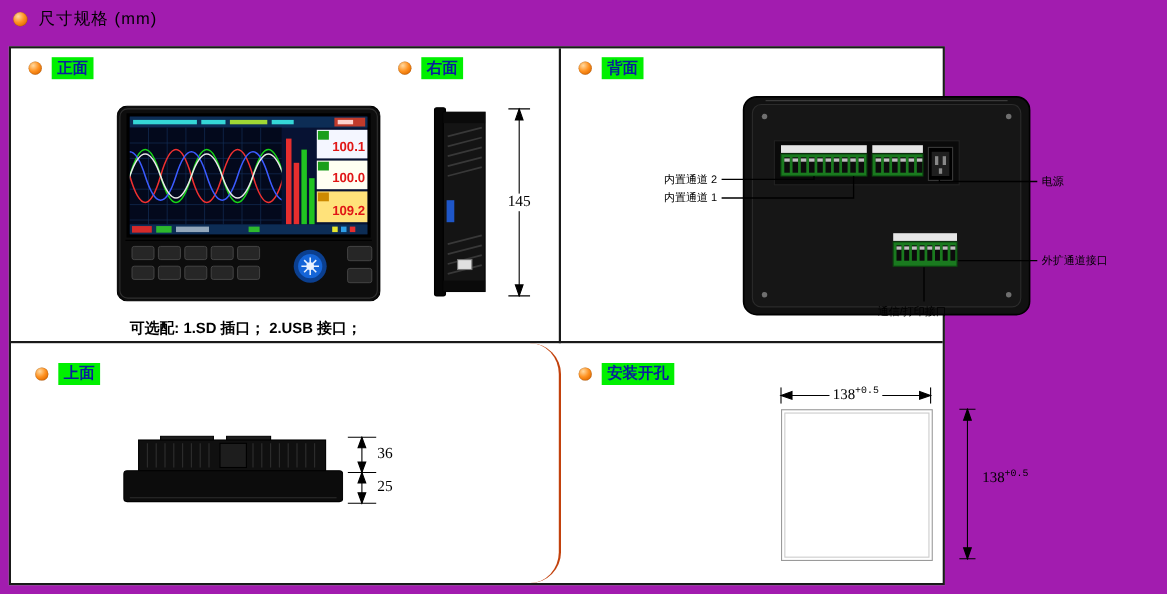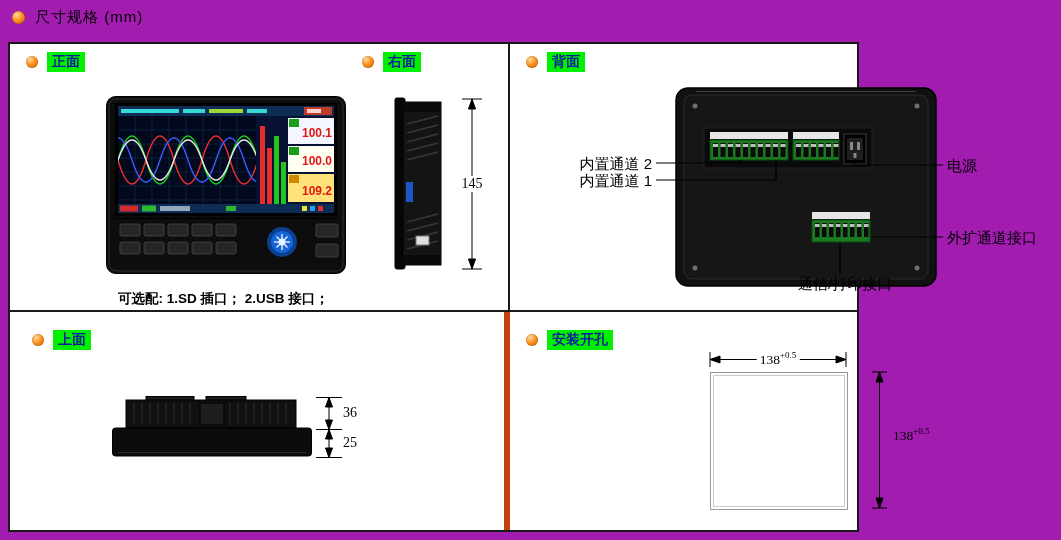--- a/index.html
+++ b/index.html
@@ -9,28 +9,28 @@
   .bullet{width:12px;height:12px;border-radius:50%;flex:0 0 auto;
     background:radial-gradient(circle at 35% 30%, #ffd9a0 0%, #ff9221 45%, #e06a00 80%, #b35400 100%);
     box-shadow:inset 0 0 1px rgba(0,0,0,.45);}
   .bullet.big{width:13px;height:13px;}
   .page-title{font-size:15px;letter-spacing:1px;}
   .spec-table{position:absolute;left:8px;top:42px;width:851px;height:490px;border:2px solid #1a1a1a;
     box-sizing:border-box;display:grid;grid-template-columns:500px 1fr;grid-template-rows:268px 1fr;background:#fff;}
   .cell{position:relative;box-sizing:border-box;}
   .cell.tl{border-right:2px solid #1a1a1a;border-bottom:2px solid #1a1a1a;}
   .cell.tr{border-bottom:2px solid #1a1a1a;}
-  .cell.bl{border-right:6px solid #c2410c;}
+  .cell.bl{border-right:2px solid #c2410c;border-radius:28px;}
   .view-tag{position:absolute;display:flex;align-items:center;gap:9px;}
   .green-label{background:#00f000;color:#0a1f9c;font-weight:bold;font-size:14px;line-height:1.25;padding:1px 5px;}
   .abs{position:absolute;}
   .dim-label{font-family:"Liberation Serif",serif;font-size:14px;background:#fff;padding:0 3px;white-space:nowrap;}
-  .tol{font-size:9px;font-family:Liberation Serif, serif;}
+  .tol{font-size:9px;font-family:Liberation Mono, monospace;}
   .caption{position:absolute;font-size:13.5px;font-weight:bold;white-space:nowrap;}
-  .callout{position:absolute;font-size:15px;white-space:nowrap;line-height:15px;}
+  .callout{position:absolute;font-size:10px;white-space:nowrap;line-height:15px;}
   .callout.r{text-align:right;}
   .cutout-square{position:absolute;background:#fff;border:1px solid #9a9a9a;}
   .cutout-inner{position:absolute;inset:2px;border:1px solid #cccccc;}
   svg{display:block;}
   svg text{font-family:"Liberation Sans",sans-serif;}
 </style>
 </head>
 <body>
 
 <div class="canvas">

